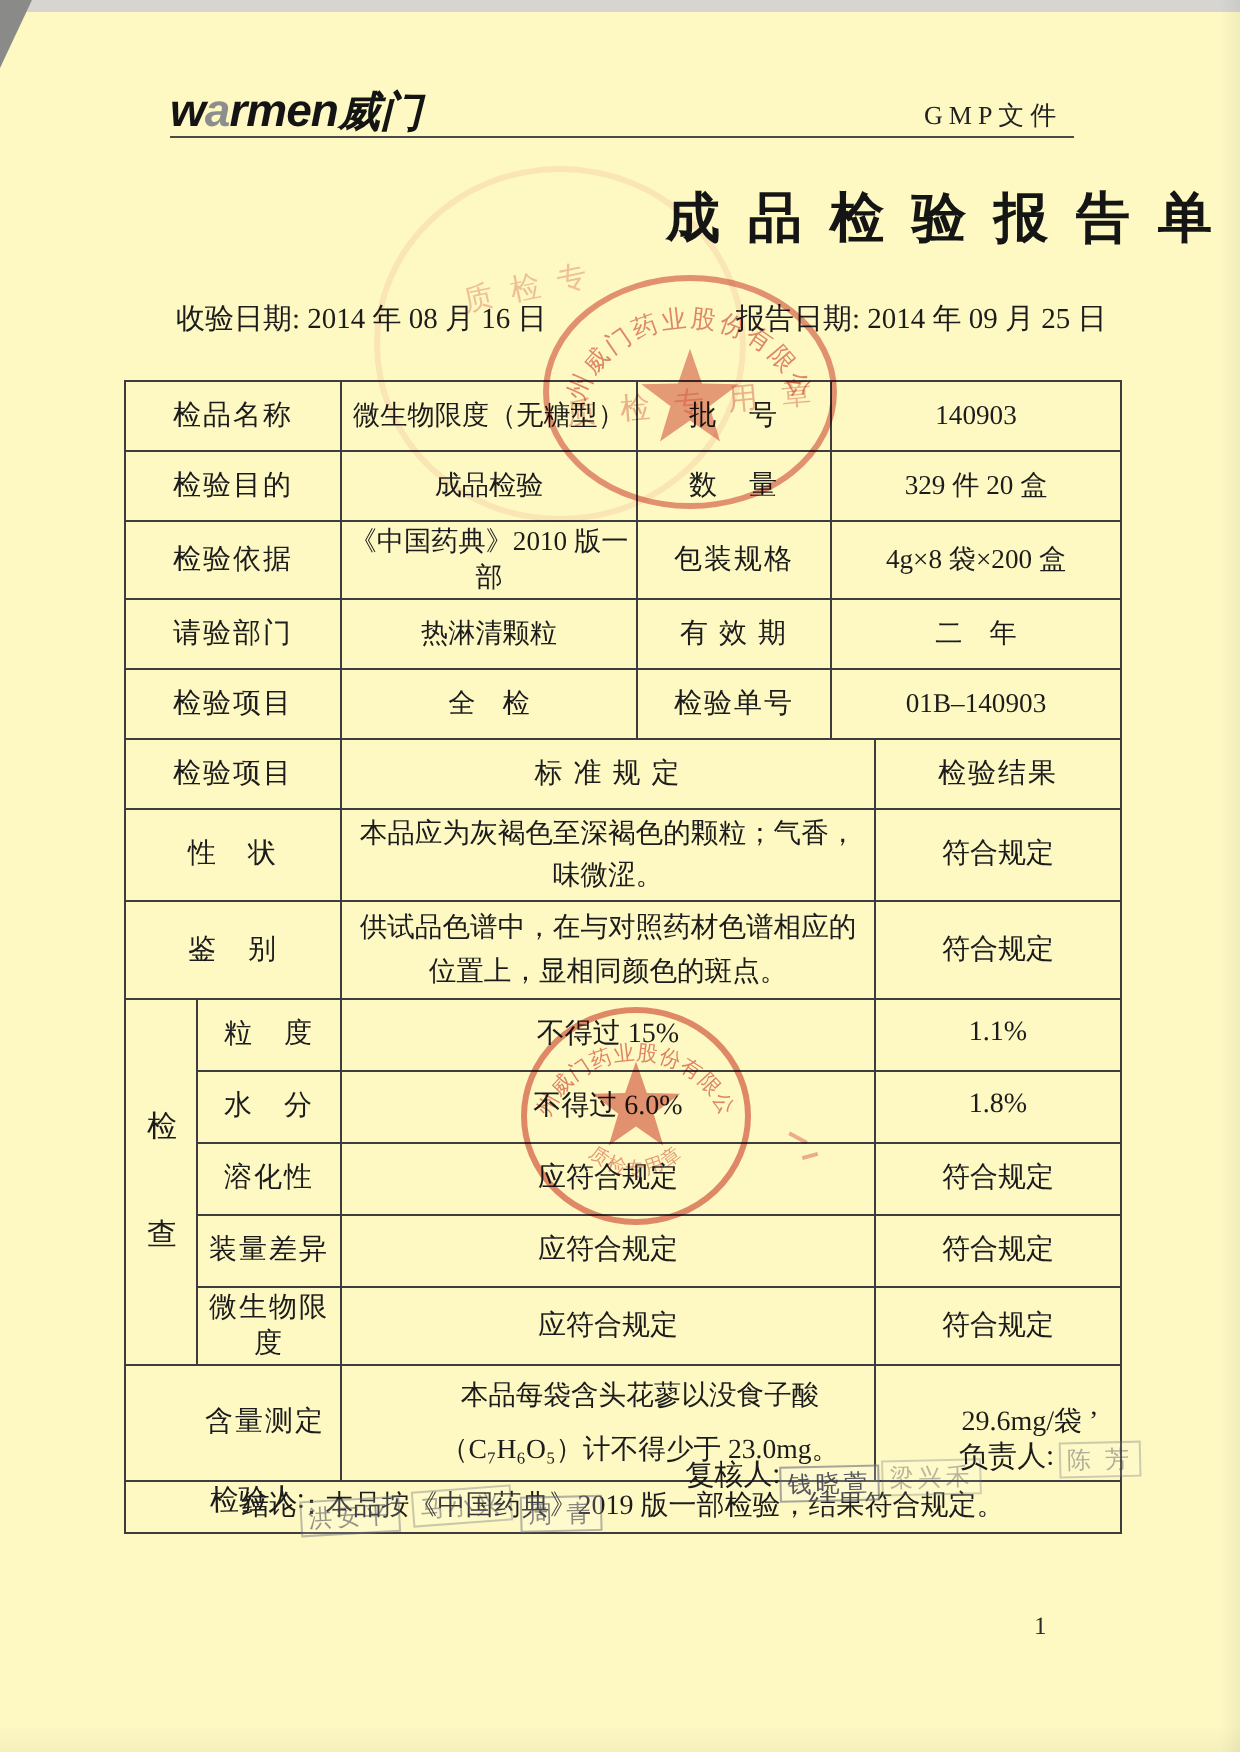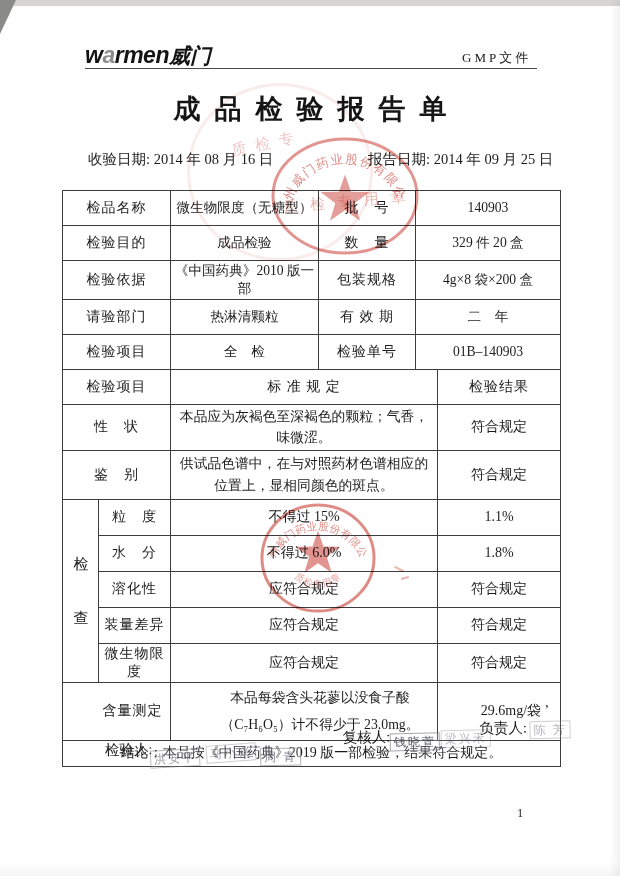--- a/index.html
+++ b/index.html
@@ -3,21 +3,21 @@
 <meta charset="utf-8">
 <style>
   html,body{margin:0;padding:0;}
   body{
     width:620px;height:876px;background:#e9e8e5;
     font-family:"Liberation Serif","DejaVu Serif",serif;
     color:#1c1c1c;position:relative;overflow:hidden;
   }
   .page{
     position:absolute;left:0;top:0;width:620px;height:876px;
-    background:#ffffff;
+    background:#fef9c3;
   }
   
   .scan-top-strip{position:absolute;left:0;top:0;width:620px;height:6px;background:#d6d5d2;}
   .scan-corner{position:absolute;left:0;top:0;width:0;height:0;
     border-top:34px solid #8a8a88;border-right:16px solid transparent;}
   .scan-right-shade{position:absolute;right:0;top:0;width:10px;height:876px;
     background:linear-gradient(to right,rgba(0,0,0,0),rgba(0,0,0,0.05));}
   .scan-bottom-shade{position:absolute;left:0;bottom:0;width:620px;height:14px;
     background:linear-gradient(to bottom,rgba(0,0,0,0),rgba(0,0,0,0.04));}
 
@@ -27,21 +27,21 @@
     font-family:"Liberation Sans","DejaVu Sans",sans-serif;
     font-style:italic;font-weight:bold;font-size:23px;letter-spacing:-0.5px;color:#141414;
   }
   .logo .lt-a{color:#8d8d8d;}
   .logo .cjk{font-size:21px;letter-spacing:0;}
   .header-rule{position:absolute;left:85px;top:68px;width:452px;height:0;
     border-top:1.6px solid #4a4a4a;}
   .gmp{position:absolute;left:462px;top:49px;font-size:13px;letter-spacing:3px;color:#222;}
 
   .title{
-    position:absolute;left:0;top:91px;width:620px;text-align:center;
+    position:absolute;left:0;top:91px;width:620px;text-align:right;
     font-size:27px;font-weight:bold;letter-spacing:14px;color:#151515;text-indent:14px;
   }
 
   .dates{position:absolute;left:0;top:150px;width:620px;font-size:14.5px;}
   .date-left{position:absolute;left:88px;top:0;}
   .date-right{position:absolute;left:368px;top:0;}
 
   
   table.report{
     position:absolute;left:62px;top:190px;width:498px;

